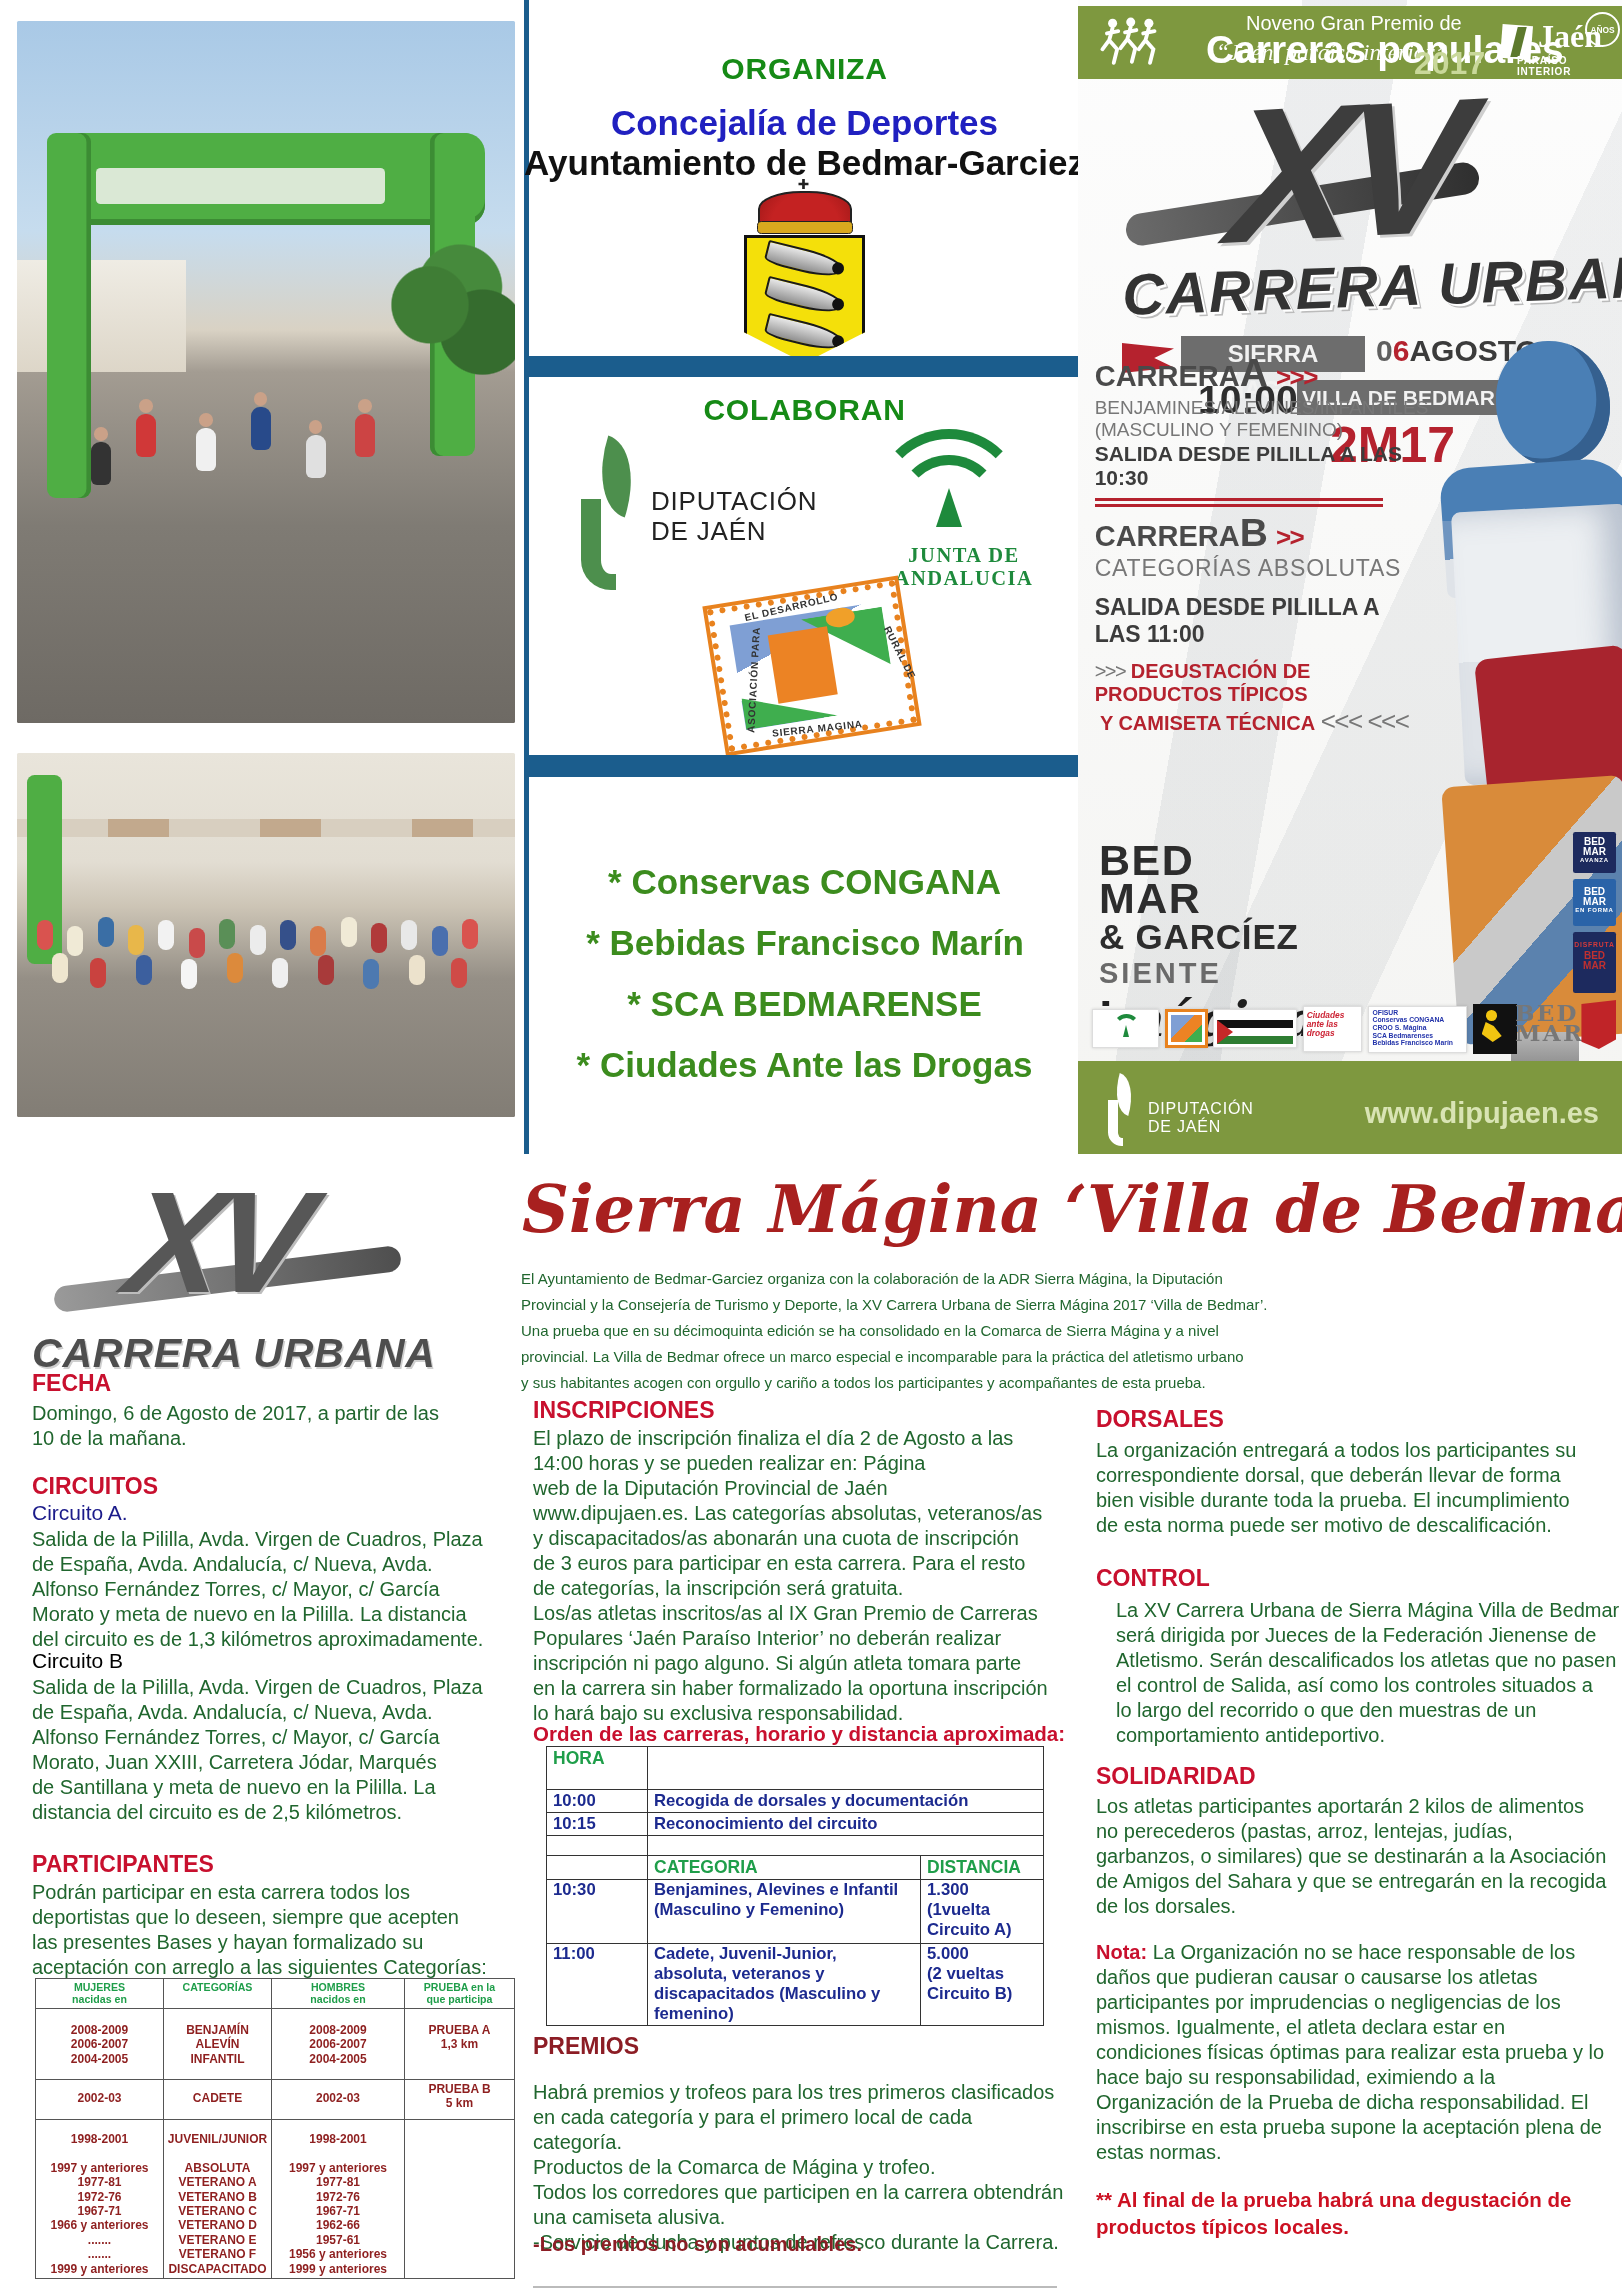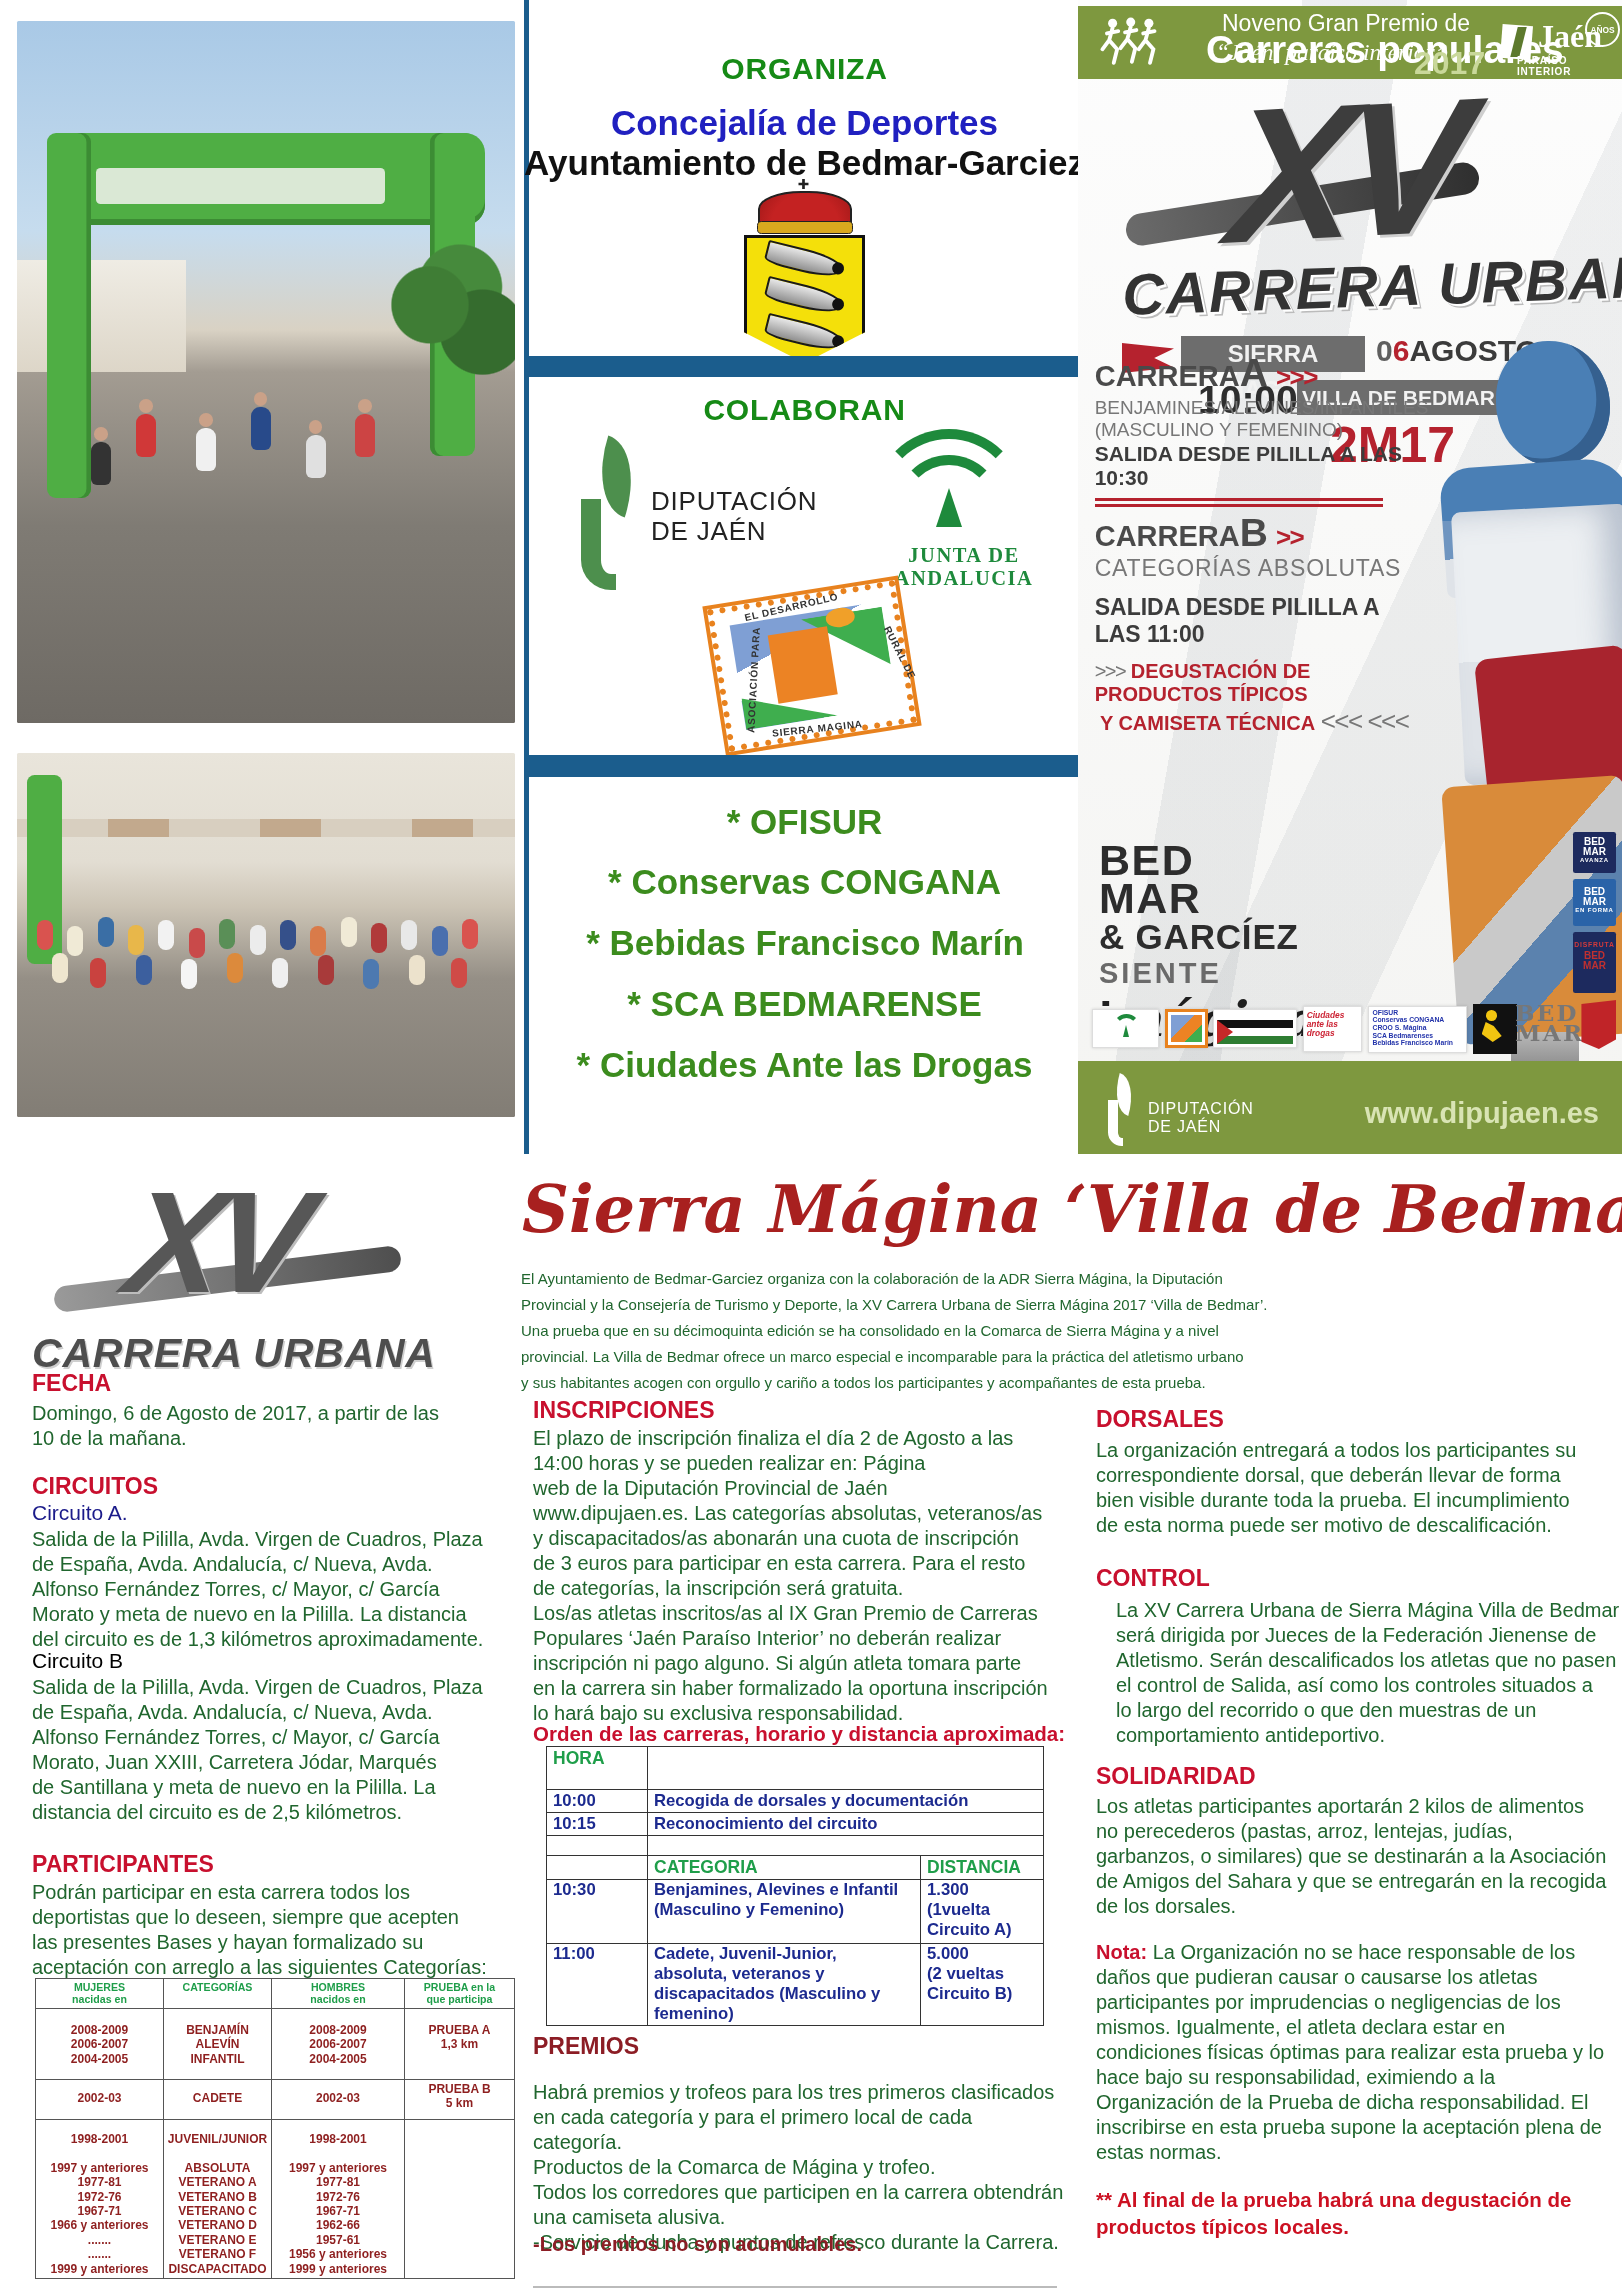--- a/index.html
+++ b/index.html
@@ -61,21 +61,21 @@
   .adr .field2{position:absolute;left:8%;bottom:10%;width:52%;height:30%;background:#3fae4e;clip-path:polygon(0 100%,0 20%,100% 100%);}
   .adr .castle{position:absolute;left:28%;top:22%;width:34%;height:52%;background:#ec8324;}
   .adr .sun{position:absolute;right:22%;top:10%;width:16%;height:14%;background:#f0a029;border-radius:50%;}
   .adr small{position:absolute;font-size:10px;font-weight:bold;color:#333;letter-spacing:0.8px;white-space:nowrap;}
   
   .poster-bg{background:
      linear-gradient(115deg,transparent 0 55%,rgba(120,130,140,.10) 55% 70%,transparent 70%),
      linear-gradient(100deg,transparent 0 30%,rgba(120,130,140,.12) 30% 44%,transparent 44%),
      linear-gradient(180deg,#fdfdfd,#f4f4f2);}
   .banner{background:var(--olive);color:#fff;}
-  .b-small{font-size:23px;line-height:22px;}
+  .b-small{font-size:20px;line-height:22px;margin-left:24px;}
   .b-big{font-size:39px;line-height:39px;font-weight:bold;}
   .b-quote{font-size:23.5px;font-family:"Liberation Serif",serif;font-style:italic;}
   .b-year{font-size:32px;color:#c9d89a;font-weight:bold;}
   .jaen-word{font-size:32px;font-weight:bold;color:#fff;font-family:"Liberation Serif",serif;}
   .jaen-sub{font-size:10px;font-weight:bold;color:#fff;letter-spacing:0.8px;}
   .jaen-mark{width:33px;height:36px;background:#fff;clip-path:polygon(8% 0,100% 6%,92% 100%,0 94%);position:relative;}
   .jaen-mark::after{content:"";position:absolute;left:13.7px;top:3px;width:9px;height:30px;background:#5d7а2e;background:#5d7a2e;transform:skewX(-14deg);}
   .anios-badge{width:35px;height:35px;border:2.3px solid #fff;border-radius:50%;color:#fff;font-size:8.4px;font-weight:bold;display:flex;align-items:center;justify-content:center;}
   .xv-big{font-size:191px;font-weight:bold;font-style:italic;color:#3d3d3d;letter-spacing:-13.7px;transform:skewX(-6deg) rotate(-3deg);text-shadow:3px 3px 0 #cfcfcf;}
   .xv-ribbon{height:32px;background:linear-gradient(90deg,#6b6b6b,#2f2f2f);border-radius:16.7px;transform:rotate(-9deg);}
@@ -229,21 +229,20 @@
     <div class="castle"></div>
     <div class="sun"></div>
     <small style="left:30px;top:-1.5px;transform:rotate(-4deg);">EL DESARROLLO</small>
     <small style="left:-24px;top:65px;transform:rotate(-78deg);">ASOCIACIÓN PARA</small>
     <small style="left:149px;top:61px;transform:rotate(72deg);">RURAL DE</small>
     <small style="left:39px;bottom:-1.5px;transform:rotate(3deg);">SIERRA MAGINA</small>
   </div>
 
   <div class="abs hbar" style="left:529px;top:755px;width:549px;height:22px;"></div>
 
-  <div class="abs ctr sponsor" style="left:531px;top:802px;width:547px;">*  OFISUR</div>
   <div class="abs ctr sponsor" style="left:531px;top:862px;width:547px;">*  Conservas CONGANA</div>
   <div class="abs ctr sponsor" style="left:524px;top:923px;width:562px;">*  Bebidas Francisco Marín</div>
   <div class="abs ctr sponsor" style="left:531px;top:984px;width:547px;">*  SCA BEDMARENSE</div>
   <div class="abs ctr sponsor" style="left:516px;top:1045px;width:577px;">*  Ciudades Ante las Drogas</div>
 
   <div class="abs poster-bg" style="left:1078px;top:0;width:545px;height:1154px;">
 
     <div class="abs banner" style="left:0;top:6px;width:545px;height:73px;">
       <svg class="abs" style="left:21px;top:9px;" width="68" height="55" viewBox="0 0 60 48">
         <g stroke="#fff" stroke-width="3.4" fill="none" stroke-linecap="round">

